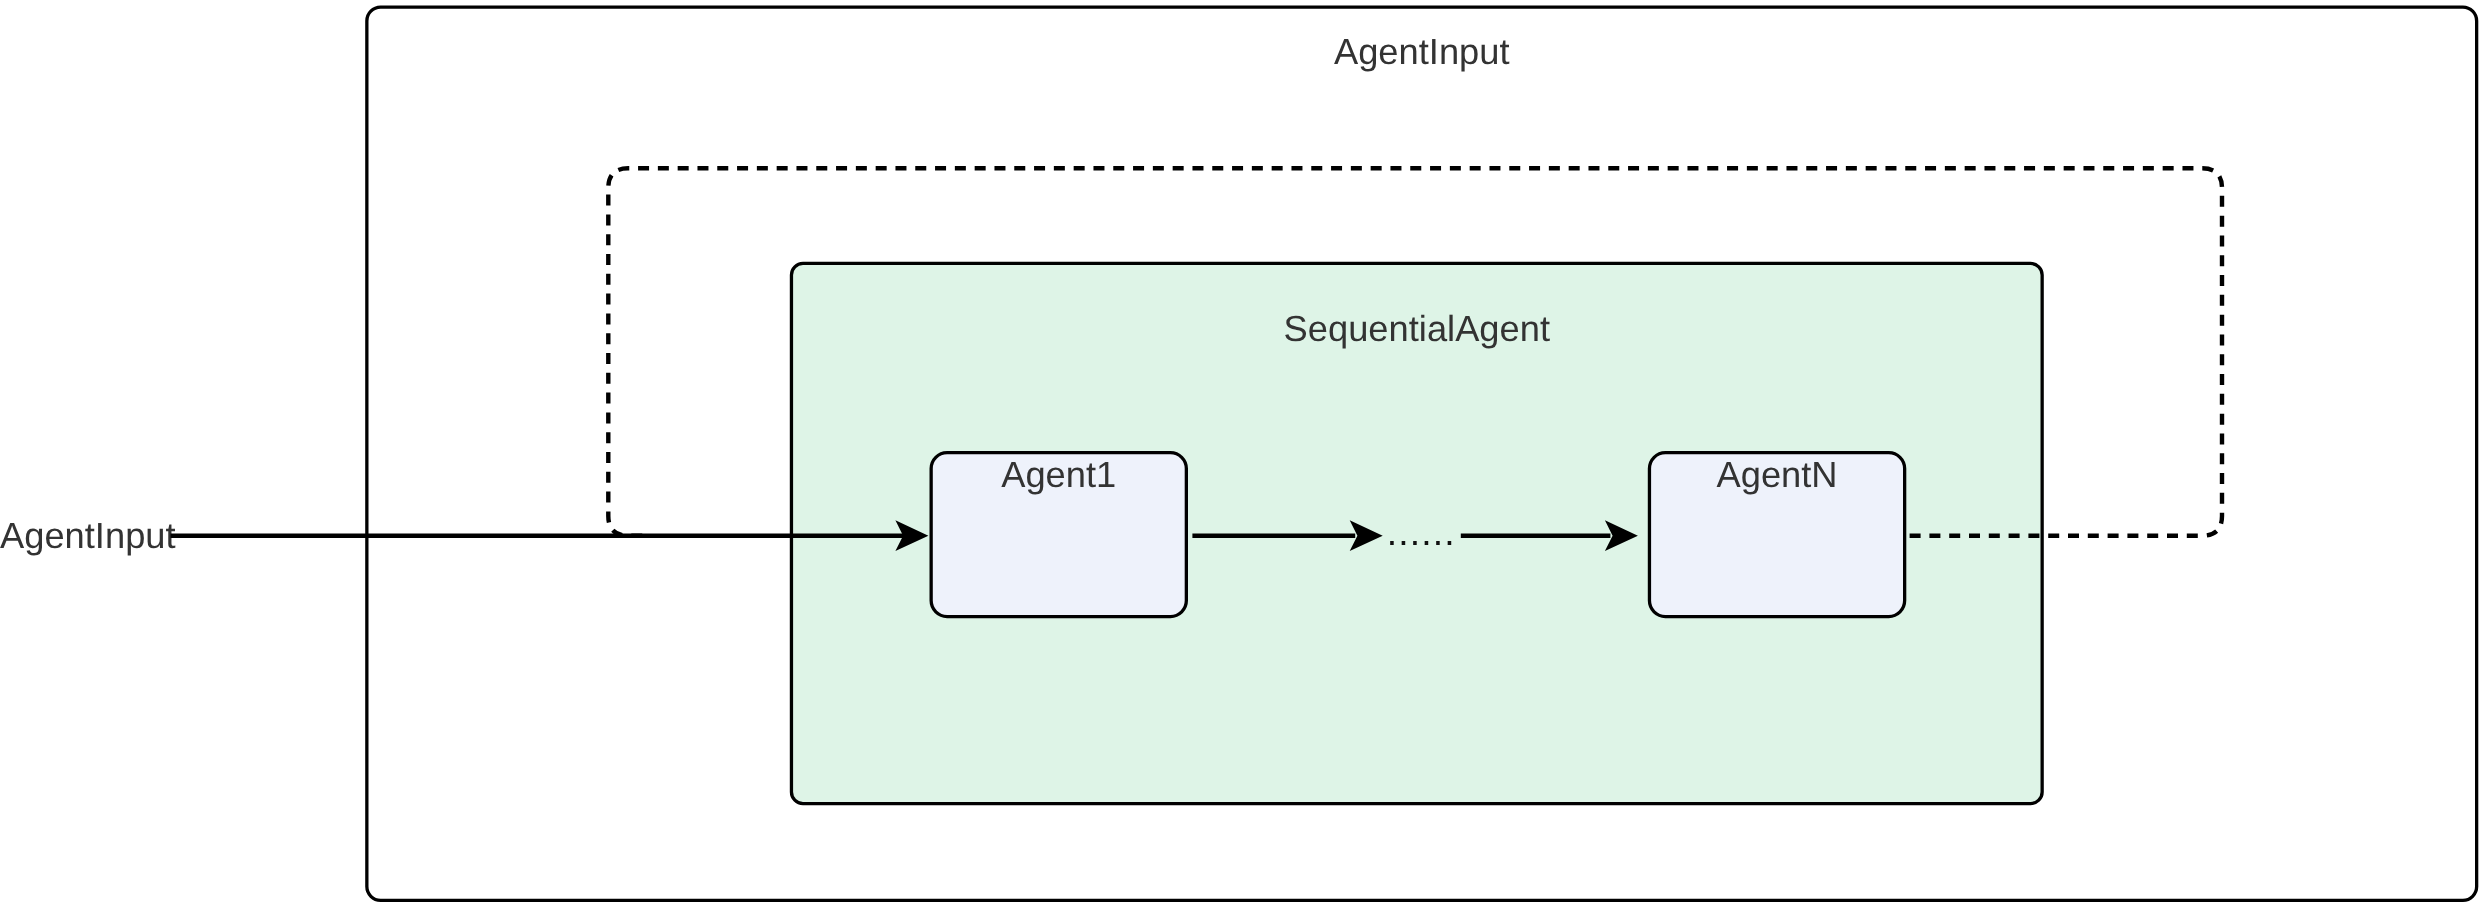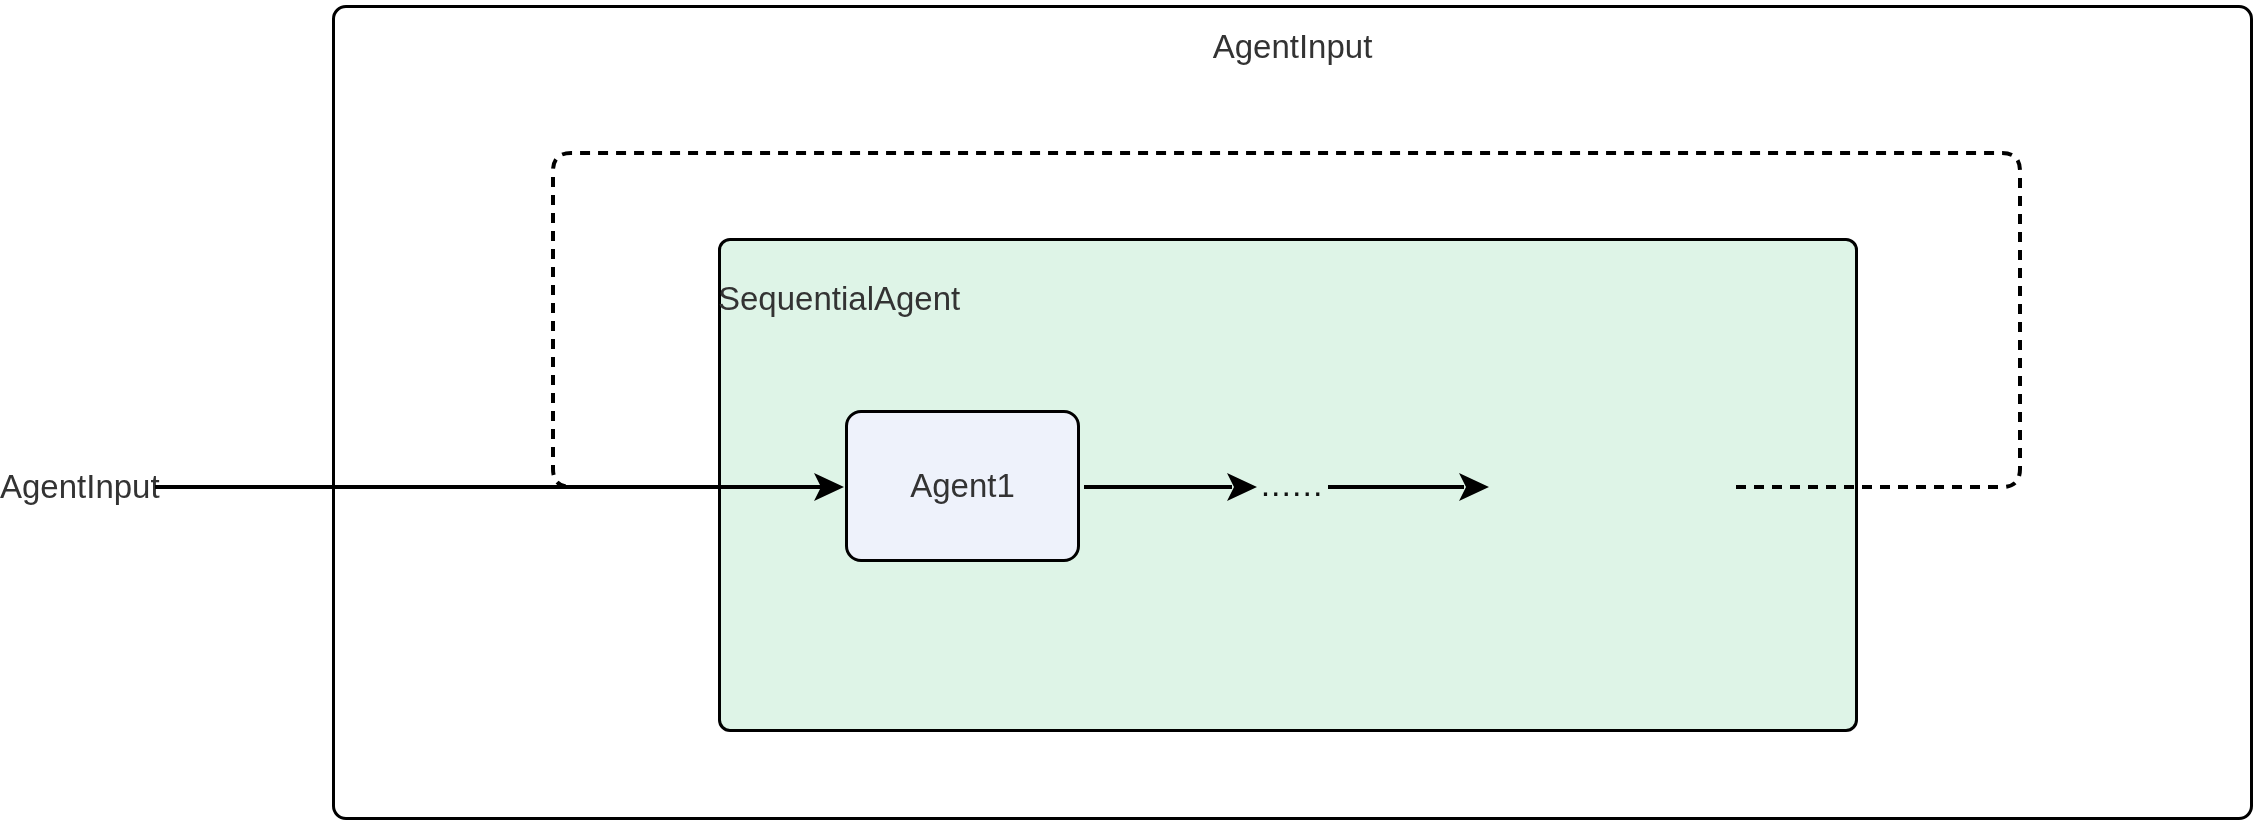--- a/index.html
+++ b/index.html
@@ -21,26 +21,26 @@
     position:absolute;left:332px;top:27px;width:1921px;height:40px;
     line-height:40px;text-align:center;font-size:33px;color:var(--text);
   }
   .inner-box{
     position:absolute;left:718px;top:238px;width:1140px;height:494px;
     border:3px solid var(--stroke);border-radius:12px;background:var(--inner-fill);
     box-sizing:border-box;
   }
   .inner-title{
     position:absolute;left:718px;top:279px;width:1140px;height:40px;
-    line-height:40px;text-align:left;font-size:33px;color:var(--text);
+    line-height:40px;text-align:center;font-size:33px;color:var(--text);
   }
   .node{
     position:absolute;width:235px;height:152px;top:410px;
     border:3.5px solid var(--stroke);border-radius:16px;background:var(--node-fill);
-    box-sizing:border-box;display:flex;align-items:center;justify-content:center;
+    box-sizing:border-box;display:flex;justify-content:center;
     font-size:33px;color:var(--text);
   }
   .node-agent1{left:845px;}
   .node-agentN{left:1498px;}
 
   .input-label{
     position:absolute;left:0px;top:466px;width:154px;height:42px;
     line-height:42px;text-align:right;font-size:33px;color:var(--text);
     white-space:nowrap;
   }
@@ -64,20 +64,23 @@
 
   <div class="outer-box"></div>
   <div class="outer-title">AgentInput</div>
 
   <div class="inner-box"></div>
   <div class="inner-title">SequentialAgent</div>
 
   <div class="node node-agent1">
     <span>Agent1</span>
   </div>
+  <div class="node node-agentN">
+    <span>AgentN</span>
+  </div>
 
   <div class="input-label">AgentInput</div>
 
   <svg class="wires" viewBox="0 0 2256 832" xmlns="http://www.w3.org/2000/svg">
 
     <path class="wire-dashed" d="M 1736 487 L 2002 487 Q 2020 487 2020 469 L 2020 171 Q 2020 153 2002 153 L 571 153 Q 553 153 553 171 L 553 469 Q 553 487 571 487 L 584 487"></path>
 
     <line class="wire" x1="155" y1="487" x2="822" y2="487"></line>
     <polygon class="arrowhead" points="844,487 814,473 821,487 814,501"></polygon>
 

